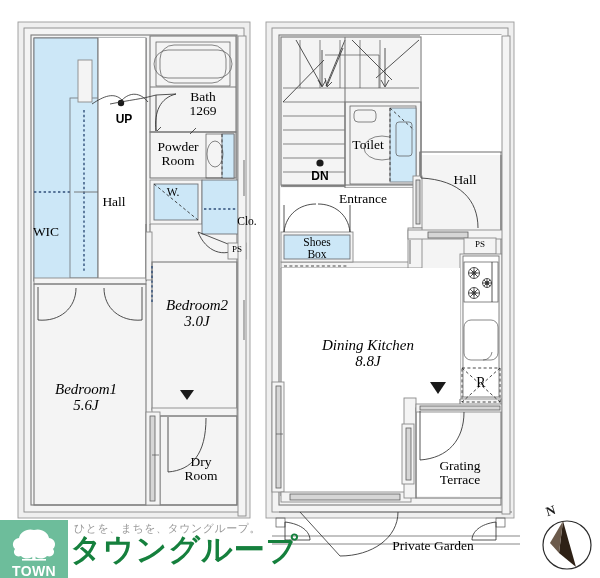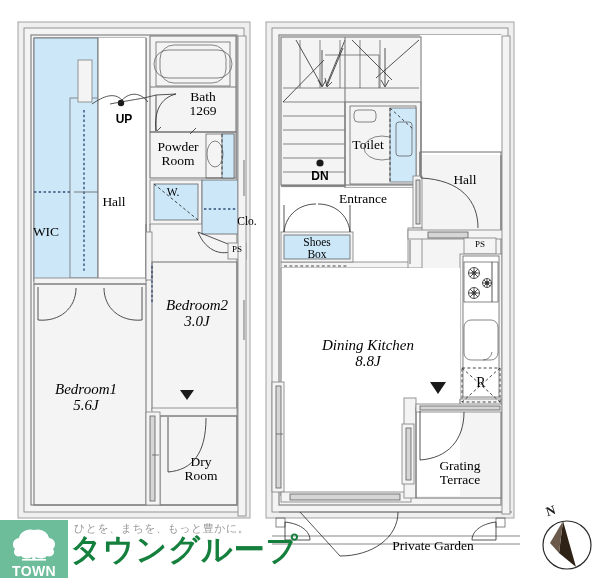--- a/index.html
+++ b/index.html
@@ -472,21 +472,21 @@
     <g fill="#ffffff">
       <path d="M26 6 C19 4 12 8 11 14 C5 15 3 21 7 25 C4 29 8 34 13 32
                C17 36 24 35 26 31 C28 35 35 36 39 32 C44 34 48 29 45 25
                C49 21 47 15 41 14 C40 8 33 4 26 6 Z"></path>
       <rect x="24.2" y="22" width="3.4" height="14"></rect>
       <path d="M25.8 28 L19 24 M26.2 28 L33 24" stroke="#ffffff" stroke-width="1.4" fill="none"></path>
       <rect x="14" y="35" width="24" height="1.6"></rect>
     </g>
   </svg>
   <div id="town-group-text">TOWN GROUP</div>
-  <div id="tagline">ひとを、まちを、もっと豊かに。</div>
+  <div id="tagline">ひとを、まちを、タウングループ。</div>
   <div id="brandname">タウングループ</div>
 </div>
 
 <div id="compass">
   <svg viewBox="0 0 60 70" width="60" height="70">
     <circle cx="31" cy="42" r="24" fill="#ffffff" stroke="#2b2b2b" stroke-width="1.2"></circle>
     <path d="M27 18 L40 64 L23 50 Z" fill="#2e2116"></path>
     <path d="M27 18 L23 50 L14 40 Z" fill="#6b5a4b"></path>
   </svg>
   <div id="compass-n">N</div>

